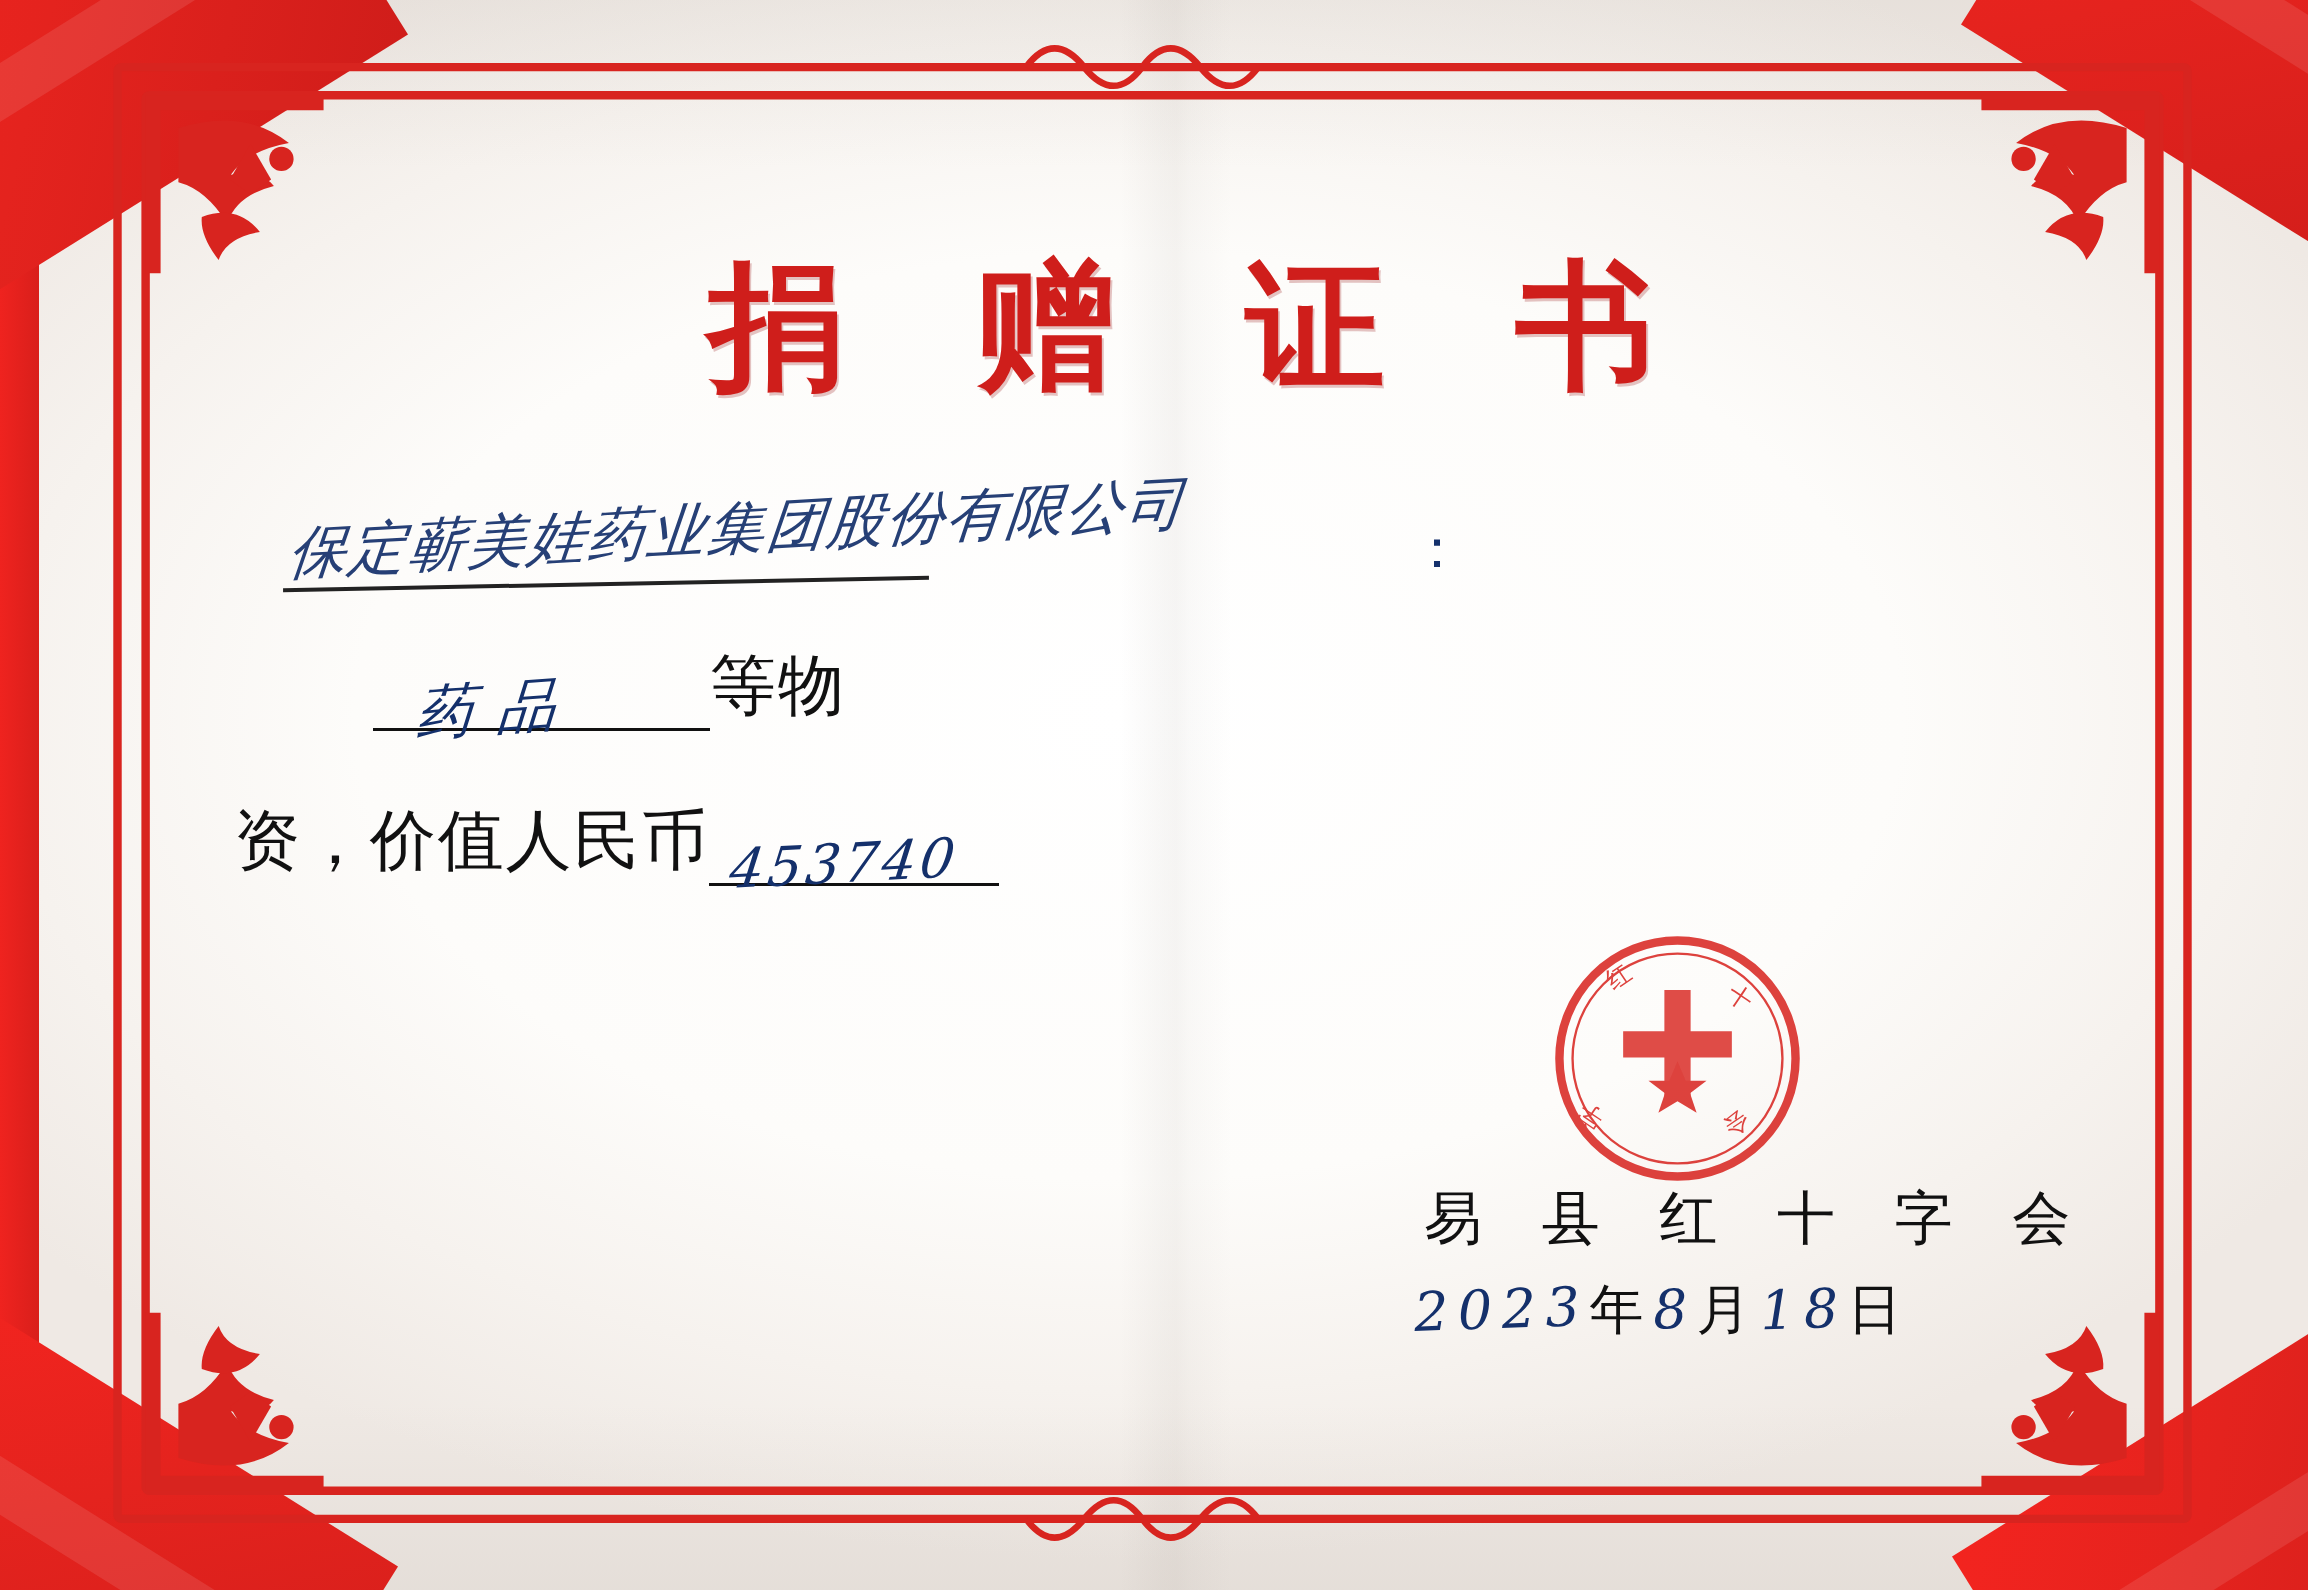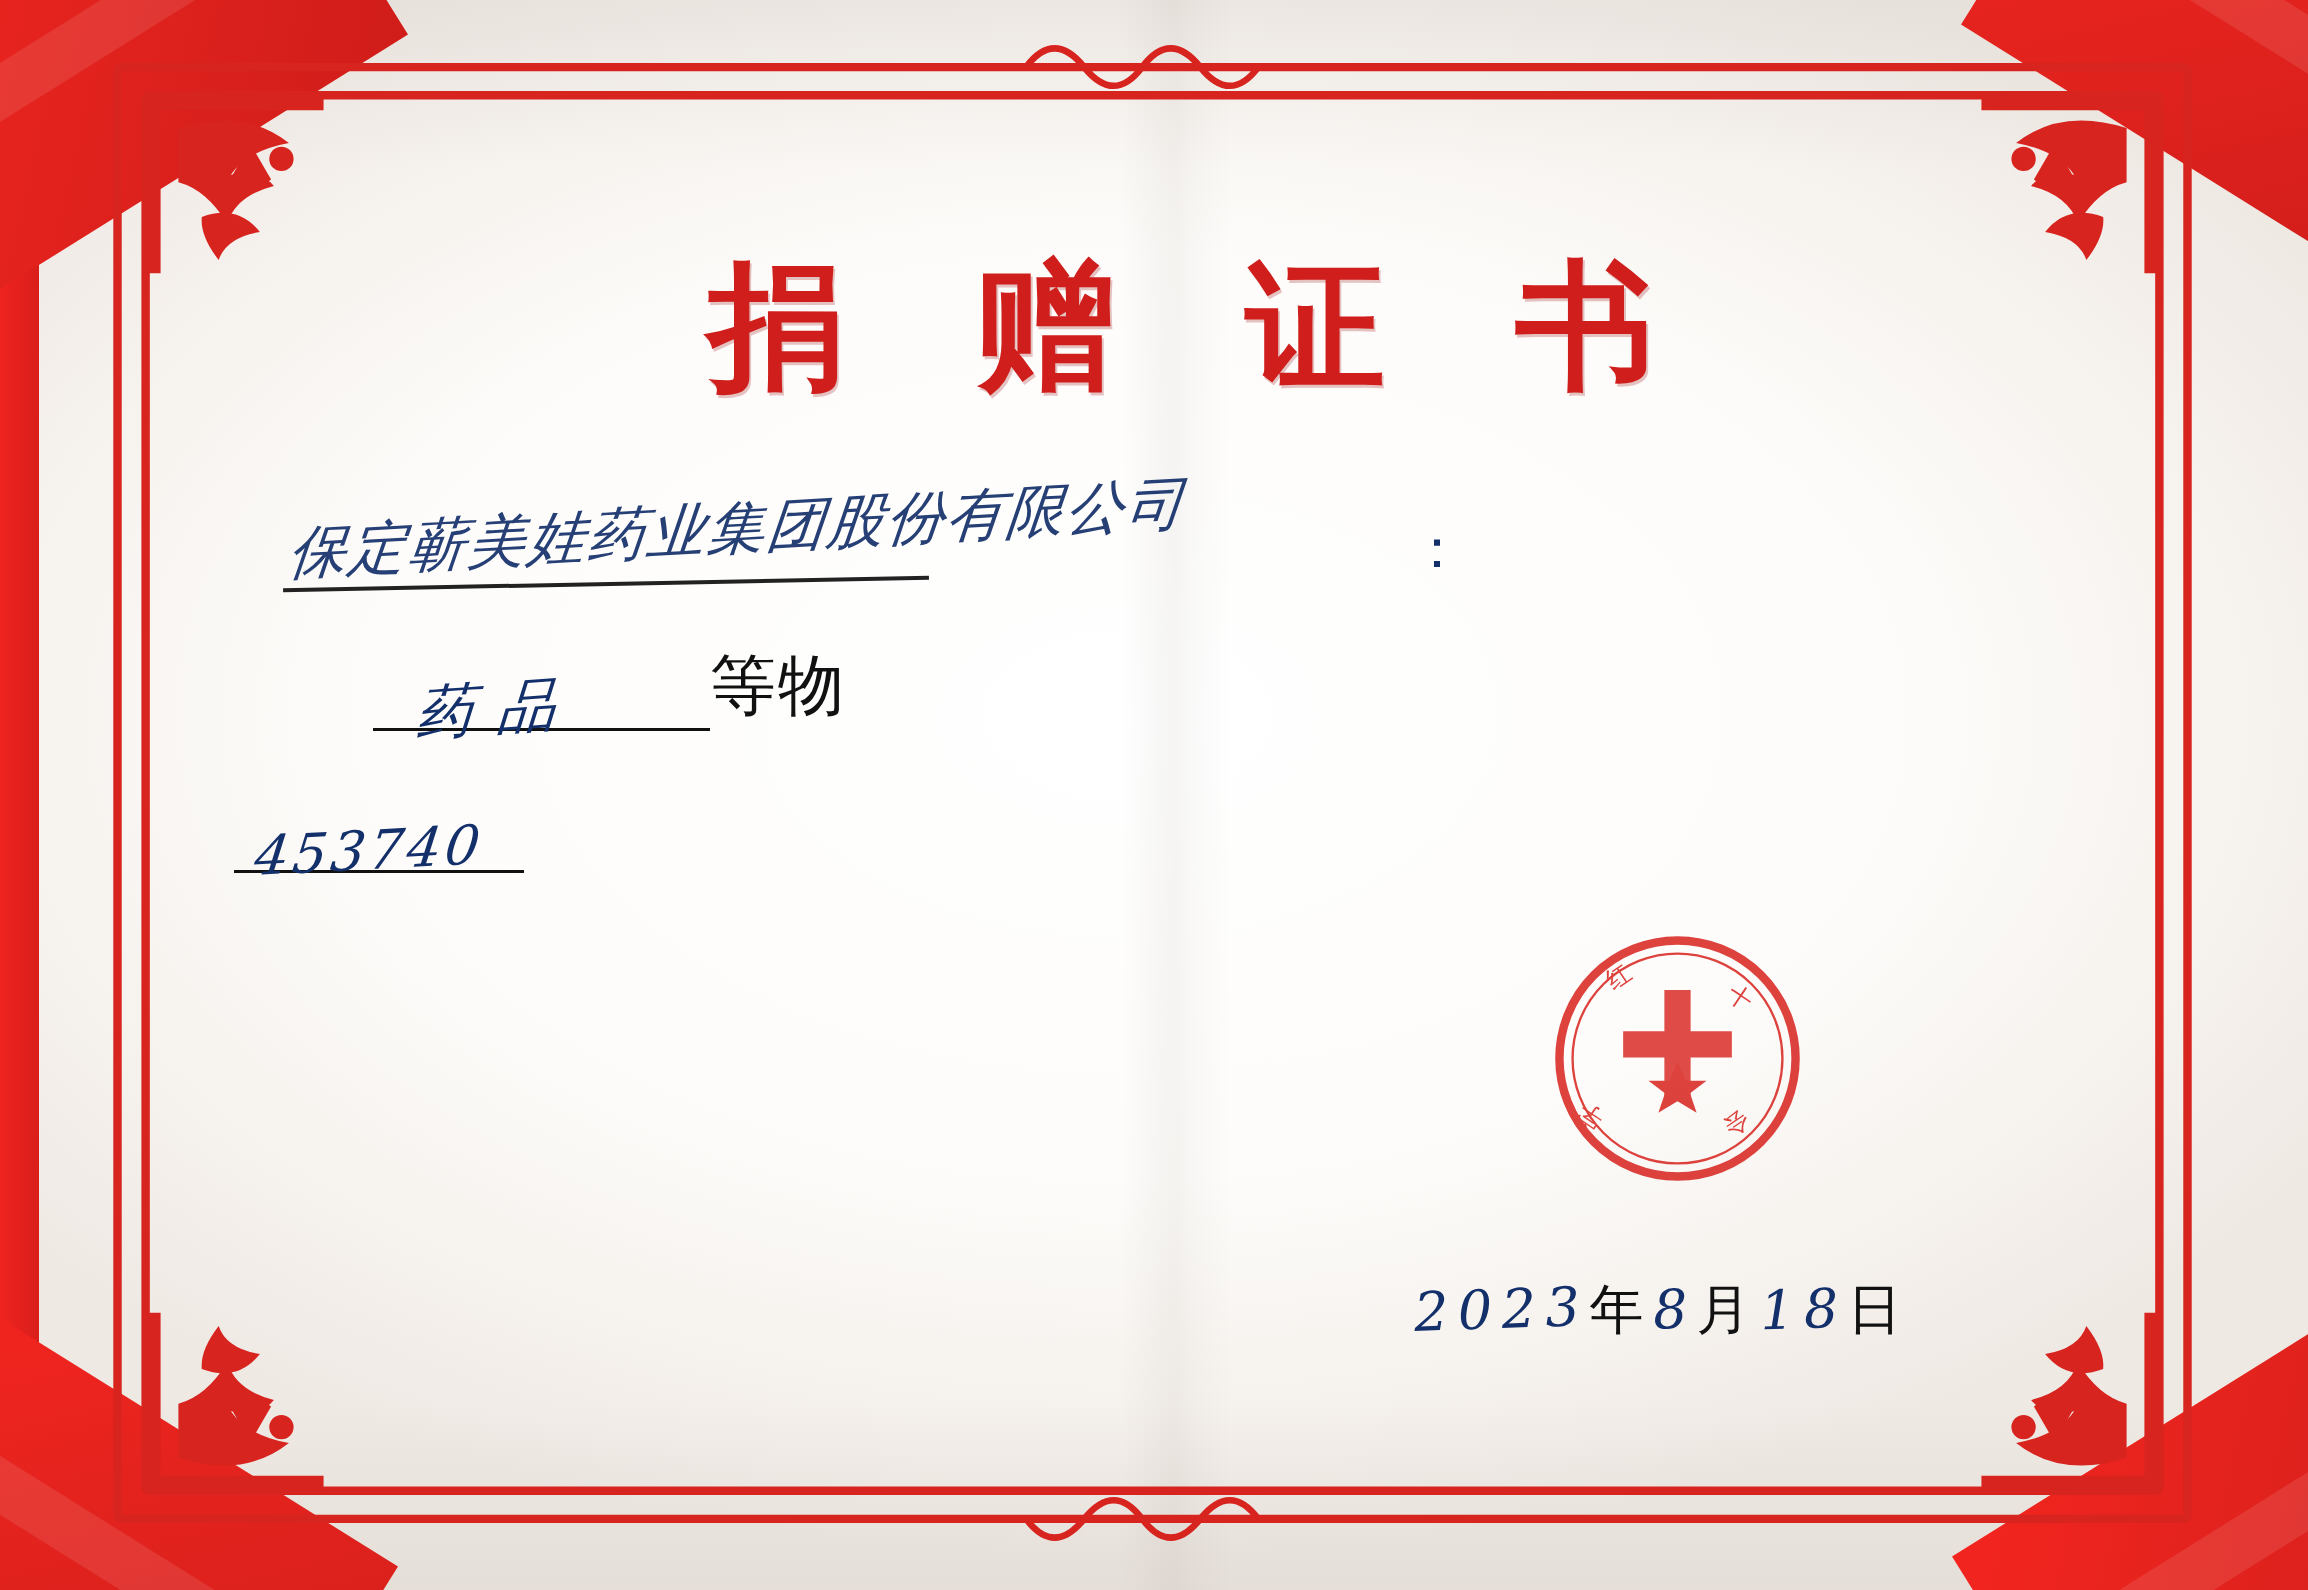--- a/index.html
+++ b/index.html
@@ -327,25 +327,26 @@
       <div id="recipient-handwriting">保定蕲美娃药业集团股份有限公司</div>
       <div id="recipient-underline"></div>
       <div id="recipient-colon">：</div>
     </div>
 
     <div class="body-line" id="body-line-1">
       <span class="indent"></span><span class="blank" id="blank-goods"><span class="hw">药品</span></span><span>等物</span>
     </div>
 
     <div class="body-line" id="body-line-2">
-      <span class="blank" id="blank-amount"><span class="hw">453740</span></span>
+      <span>资，价值人民币</span><span class="blank" id="blank-amount"><span class="hw">453740</span></span>
     </div>
 
 
     <div id="signature-block">
+      <div id="issuer-name">易 县 红 十 字 会</div>
       <div id="issue-date">
         <span class="hwnum">2023</span><span>年</span><span class="hwnum">8</span><span>月</span><span class="hwnum">18</span><span>日</span>
       </div>
     </div>
   </div>
 
   <svg id="official-seal" viewBox="0 0 270 270">
     <circle cx="135" cy="135" r="126" fill="none" stroke="#d8241f" stroke-width="9"></circle>
     <circle cx="135" cy="135" r="112" fill="none" stroke="#d8241f" stroke-width="2.5"></circle>
 

